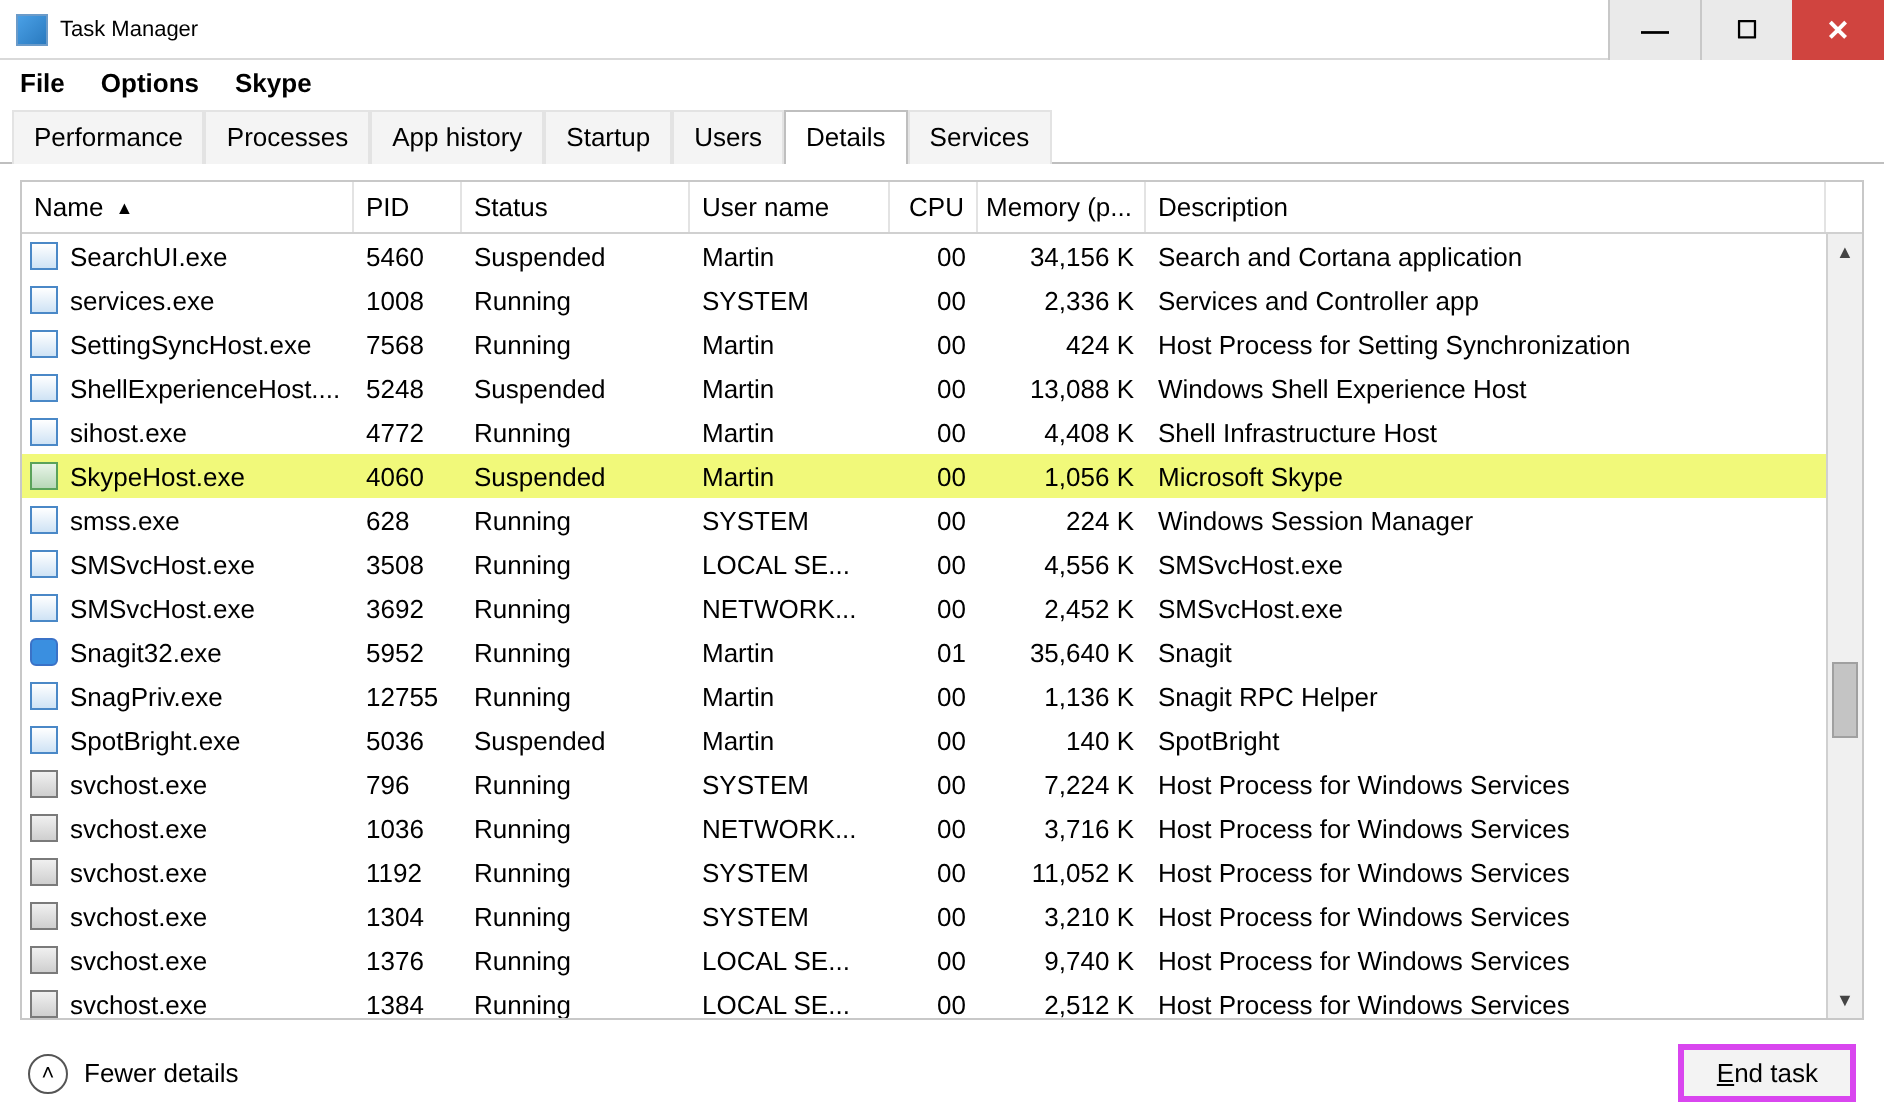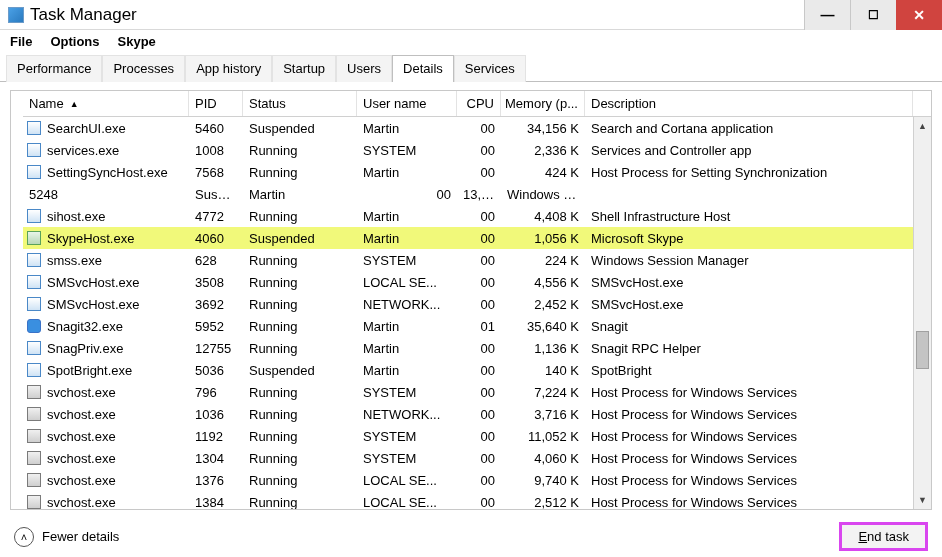--- a/index.html
+++ b/index.html
@@ -17,21 +17,21 @@
     display: flex; align-items: center;
     height: 30px;
     background: #fff;
     border-bottom: 1px solid #d9d9d9;
   }
   .titlebar .icon {
     width: 16px; height: 16px; margin: 0 6px 0 8px;
     background: linear-gradient(135deg,#4aa0e6,#2a7abf);
     border: 1px solid #6b9bc9;
   }
-  .titlebar .title { font-size: 17px; color: #000; }
+  .titlebar .title { font-size: 11px; color: #000; }
   .titlebar .spacer { flex: 1; }
   .winbtn {
     width: 46px; height: 30px;
     display: flex; align-items: center; justify-content: center;
     border-left: 1px solid #c8c8c8;
     font-size: 14px; font-weight: bold;
     cursor: pointer;
     background: #eaeaea;
   }
   .winbtn.close { background: #d0443f; color: #fff; border-left: none; }
@@ -73,21 +73,20 @@
     background: #f4f4f4;
   }
 
   
   .tablewrap {
     margin: 8px 10px 0 10px;
     border: 1px solid #c8c8c8;
     height: 420px;
     display: flex;
     flex-direction: column;
-    padding-left: 12px;
   }
   .thead, .trow {
     display: grid;
     grid-template-columns: 166px 54px 114px 100px 44px 84px 1fr 18px;
     align-items: center;
   }
   .thead {
     border-bottom: 1px solid #d0d0d0;
     background: #fff;
     height: 26px;
@@ -277,20 +276,24 @@
           </div>
           <div class="cell">7568</div>
           <div class="cell">Running</div>
           <div class="cell">Martin</div>
           <div class="cell right">00</div>
           <div class="cell right">424 K</div>
           <div class="cell">Host Process for Setting Synchronization</div>
           <div class="cell"></div>
         </div>
         <div class="trow">
+          <div class="cell namecell">
+            <span class="proc-icon"></span>
+            <span>ShellExperienceHost....</span>
+          </div>
           <div class="cell">5248</div>
           <div class="cell">Suspended</div>
           <div class="cell">Martin</div>
           <div class="cell right">00</div>
           <div class="cell right">13,088 K</div>
           <div class="cell">Windows Shell Experience Host</div>
           <div class="cell"></div>
         </div>
         <div class="trow">
           <div class="cell namecell">
@@ -437,21 +440,21 @@
         </div>
         <div class="trow">
           <div class="cell namecell">
             <span class="proc-icon svc"></span>
             <span>svchost.exe</span>
           </div>
           <div class="cell">1304</div>
           <div class="cell">Running</div>
           <div class="cell">SYSTEM</div>
           <div class="cell right">00</div>
-          <div class="cell right">4,060 K</div>
+          <div class="cell right">3,210 K</div>
           <div class="cell">Host Process for Windows Services</div>
           <div class="cell"></div>
         </div>
         <div class="trow">
           <div class="cell namecell">
             <span class="proc-icon svc"></span>
             <span>svchost.exe</span>
           </div>
           <div class="cell">1376</div>
           <div class="cell">Running</div>

